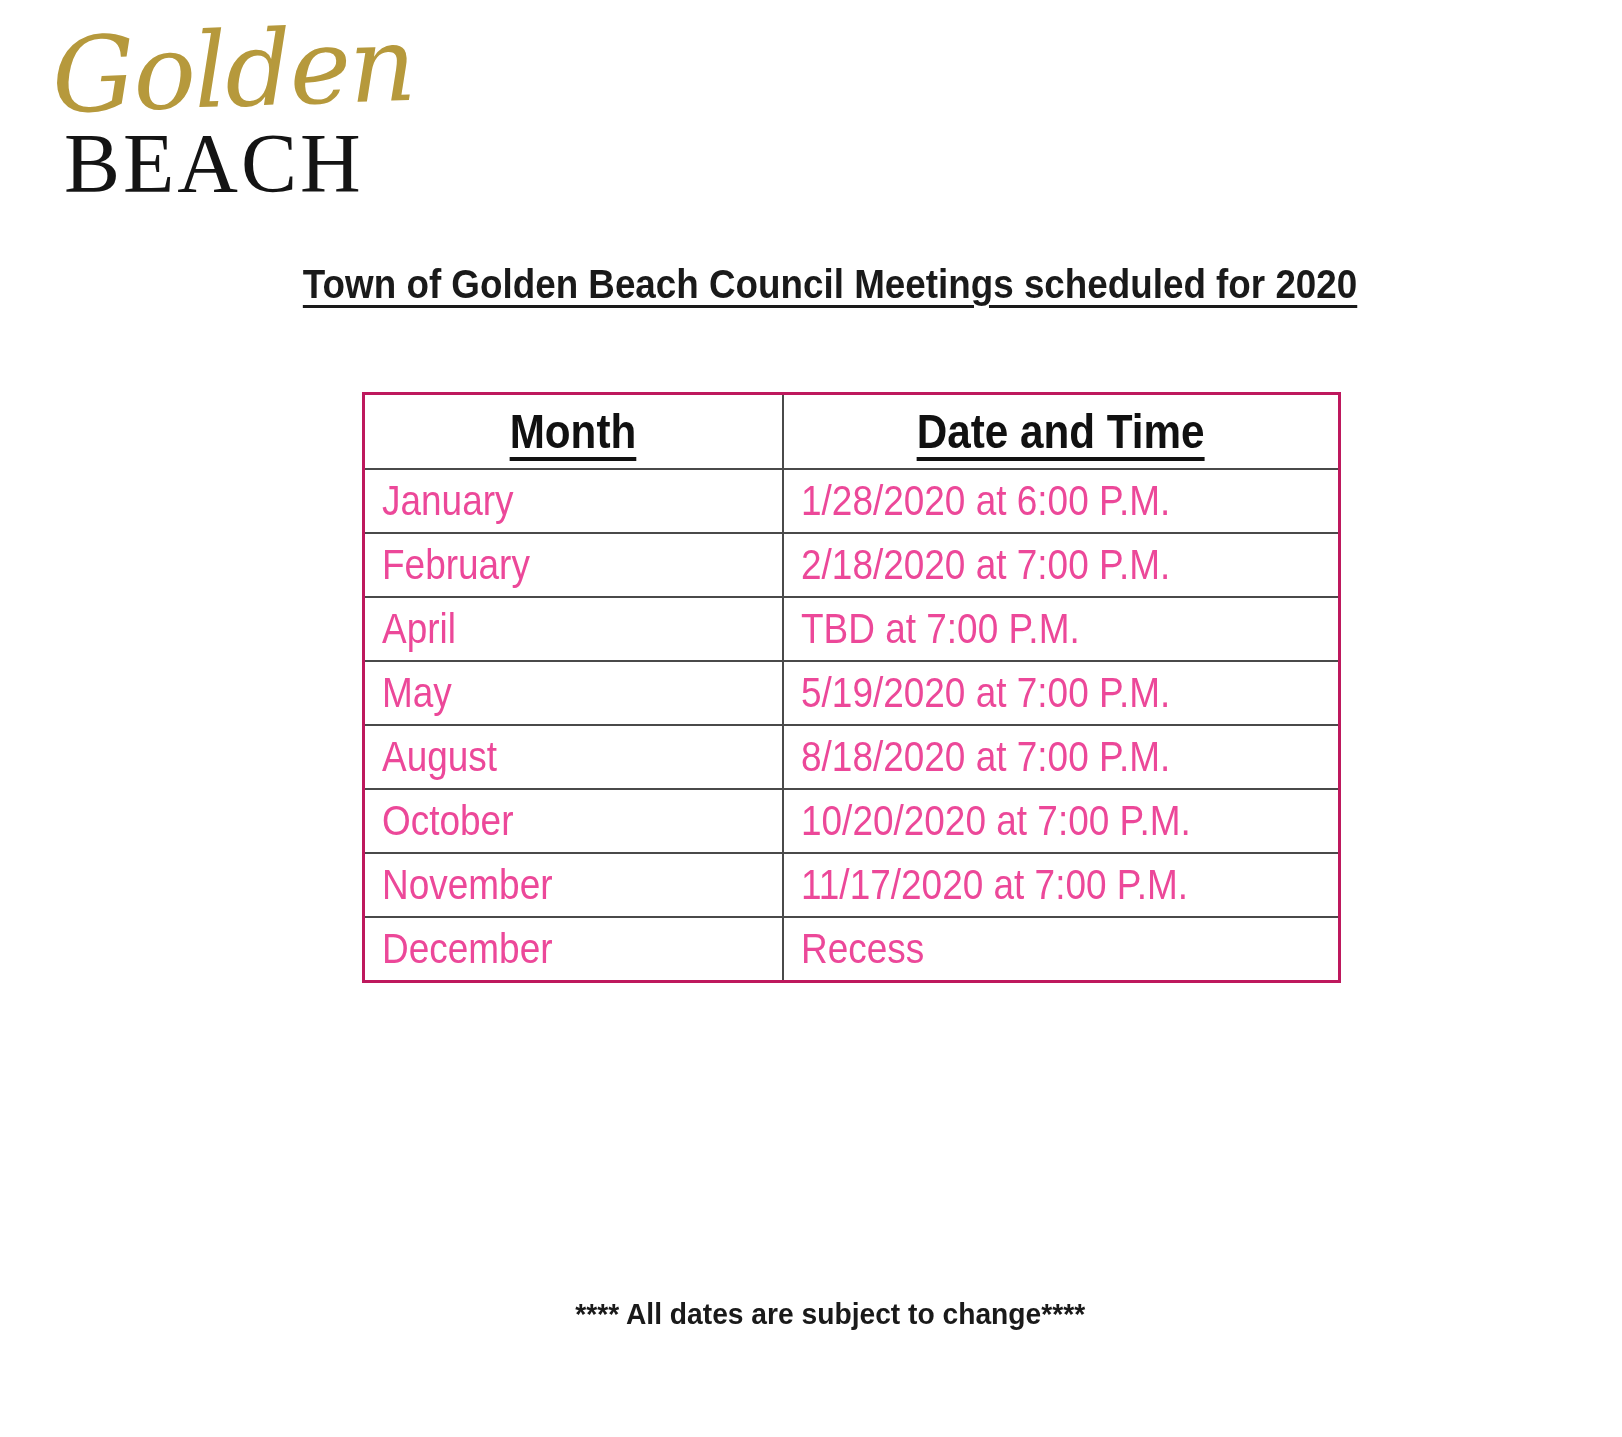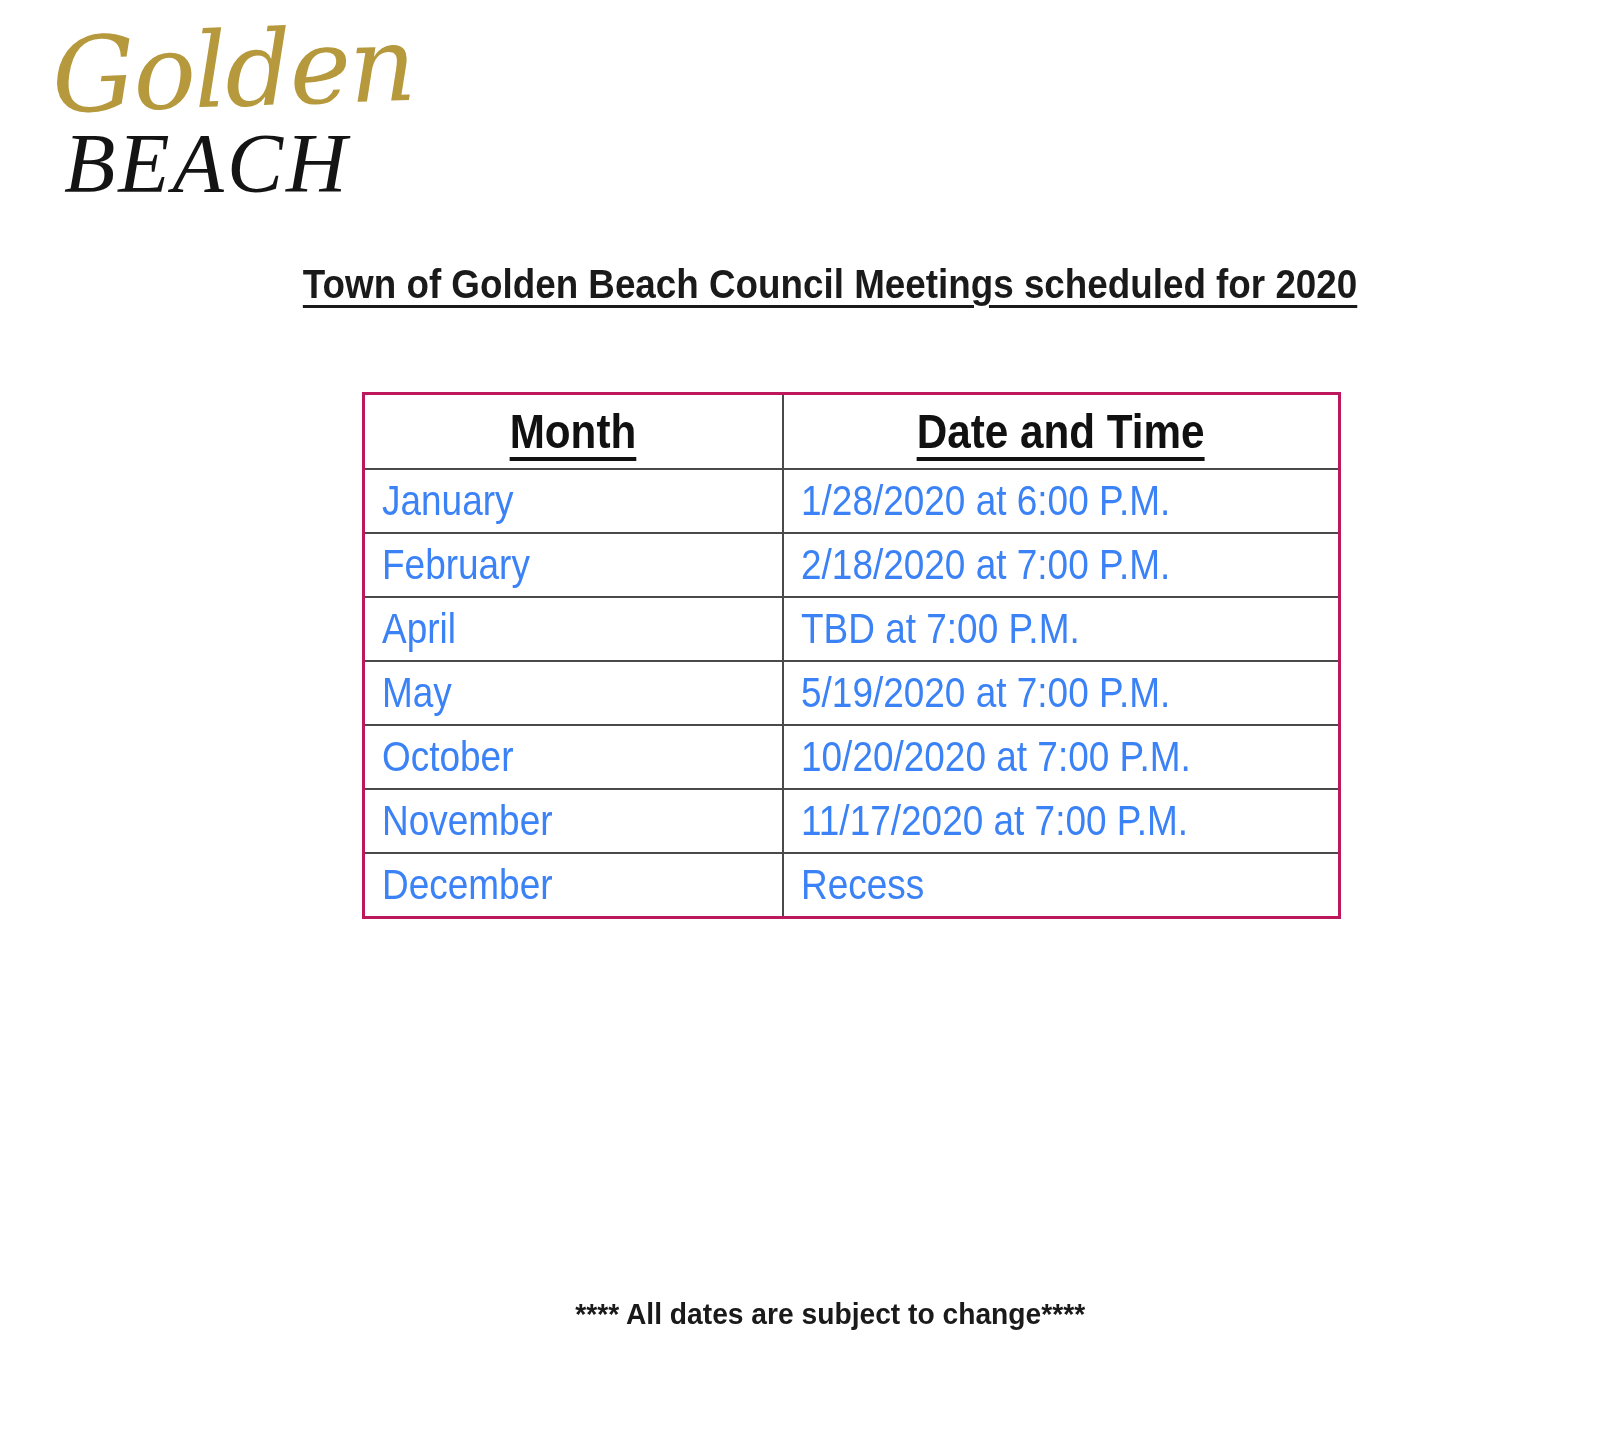--- a/index.html
+++ b/index.html
@@ -21,21 +21,20 @@
     font-style: italic;
     font-size: 104px;
     line-height: 1;
     color: #B6993C;
     letter-spacing: -2px;
     transform: rotate(-2deg);
   }
   .logo-beach {
     position: absolute; left: 34px; top: 112px;
     font-family: "Liberation Serif", serif;
-    font-style: italic;
     font-size: 84px;
     line-height: 1;
     color: #141414;
     letter-spacing: 3px;
   }
 
   
   .title-wrap { position: absolute; left: 0; top: 262px; width: 1660px; text-align: center; }
   .title-text {
     display: inline-block;
@@ -81,21 +80,21 @@
     text-decoration-thickness: 4px;
     text-underline-offset: 9px;
     transform-origin: center;
   }
   table.schedule td {
     height: 60px;
     vertical-align: middle;
     text-align: left;
     padding-left: 17px;
     font-size: 42px;
-    color: #3b82f6;
+    color: #ec4899;
   }
   .cond {
     display: inline-block;
     transform: scaleX(0.88);
     transform-origin: 0 50%;
     white-space: nowrap;
   }
 
   
   .footer-wrap { position: absolute; left: 0; top: 1297px; width: 1660px; text-align: center; }
@@ -145,20 +144,24 @@
       </tr>
       <tr>
         <td><span class="cond">April</span></td>
         <td><span class="cond">TBD at 7:00 P.M.</span></td>
       </tr>
       <tr>
         <td><span class="cond">May</span></td>
         <td><span class="cond">5/19/2020 at 7:00 P.M.</span></td>
       </tr>
       <tr>
+        <td><span class="cond">August</span></td>
+        <td><span class="cond">8/18/2020 at 7:00 P.M.</span></td>
+      </tr>
+      <tr>
         <td><span class="cond">October</span></td>
         <td><span class="cond">10/20/2020 at 7:00 P.M.</span></td>
       </tr>
       <tr>
         <td><span class="cond">November</span></td>
         <td><span class="cond">11/17/2020 at 7:00 P.M.</span></td>
       </tr>
       <tr>
         <td><span class="cond">December</span></td>
         <td><span class="cond">Recess</span></td>

